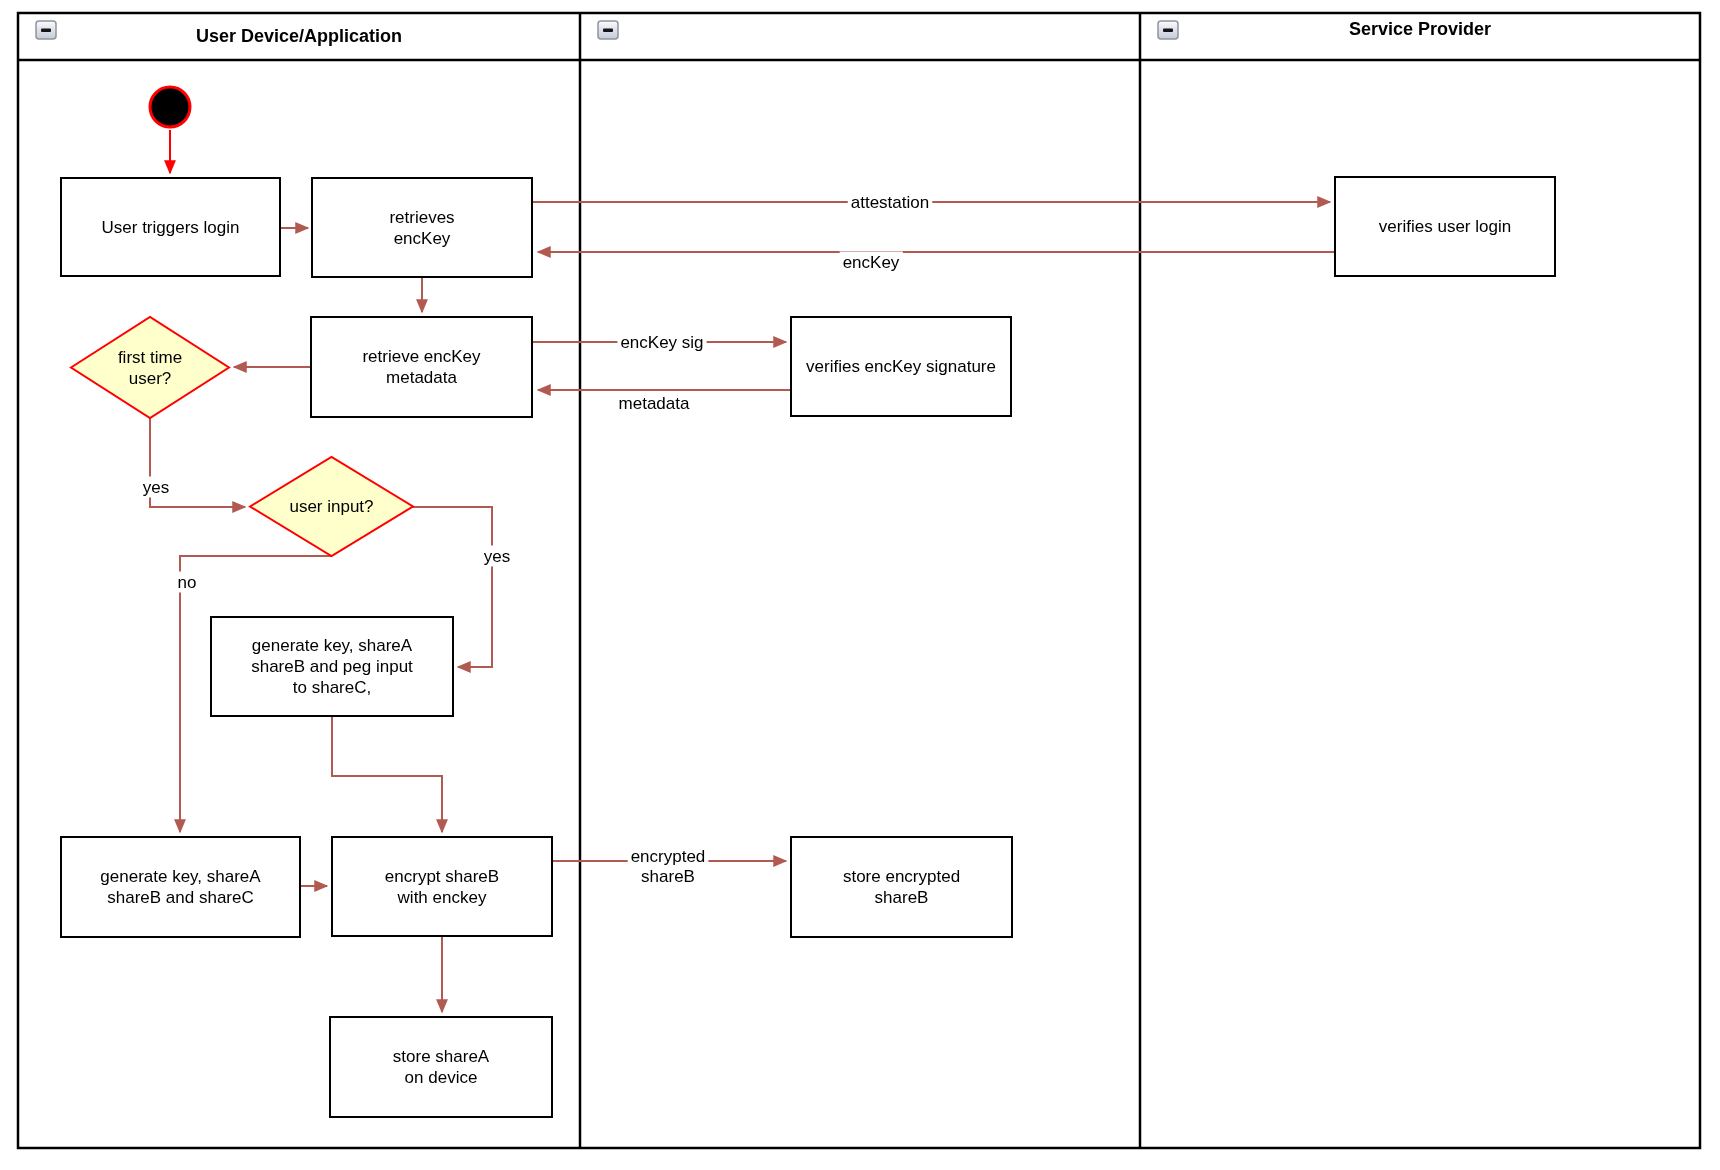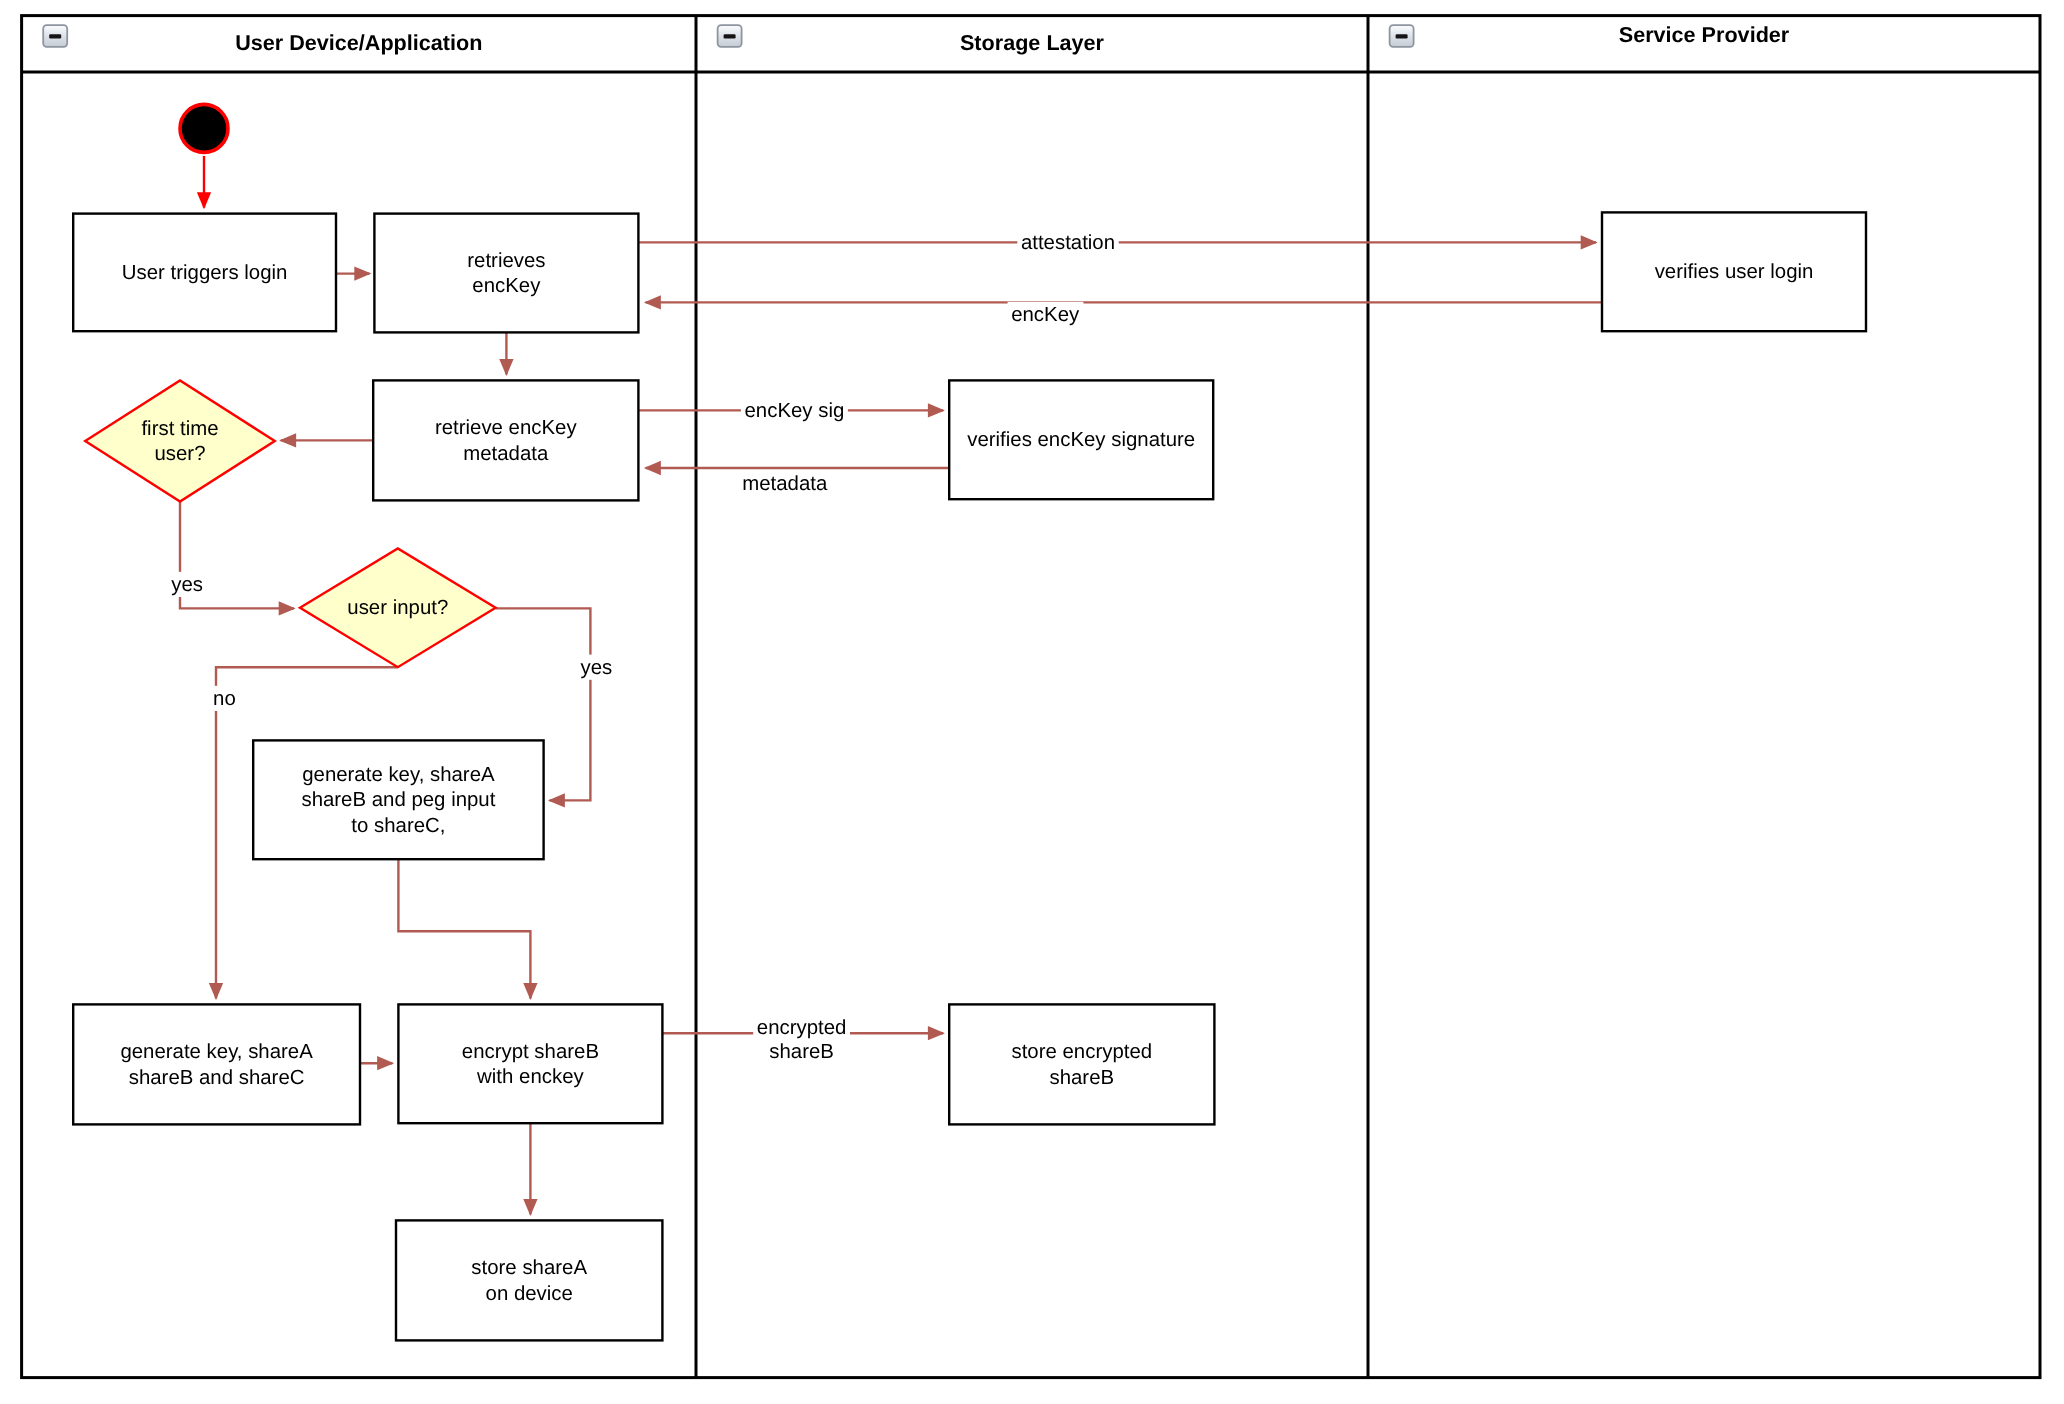--- a/index.html
+++ b/index.html
@@ -143,15 +143,14 @@
       <g>
         <rect x="174.5390625" y="571.5" width="24.921875" height="21" fill="#ffffff"></rect>
         <text text-anchor="middle" fill="#000" font-size="17"><tspan x="187" y="582" dominant-baseline="central">no</tspan></text>
       </g>
       <g>
         <rect x="627.6640625" y="845.5" width="80.671875" height="41" fill="#ffffff"></rect>
         <text text-anchor="middle" fill="#000" font-size="17"><tspan x="668" y="856" dominant-baseline="central">encrypted</tspan><tspan x="668" y="876" dominant-baseline="central">shareB</tspan></text>
       </g>
     </svg>
   <div class="lane-title" style="left: 18px; width: 562px; top: 13px; height: 47px; text-align: right;">User Device/Application</div>
-  <div class="lane-title" style="left: 580px; width: 560px; top: 13px; height: 47px;">Storage Layer</div>
   <div class="lane-title" style="left: 1140px; width: 560px; top: 13px; height: 32px;">Service Provider</div>
 </div>
 
 </body></html>

